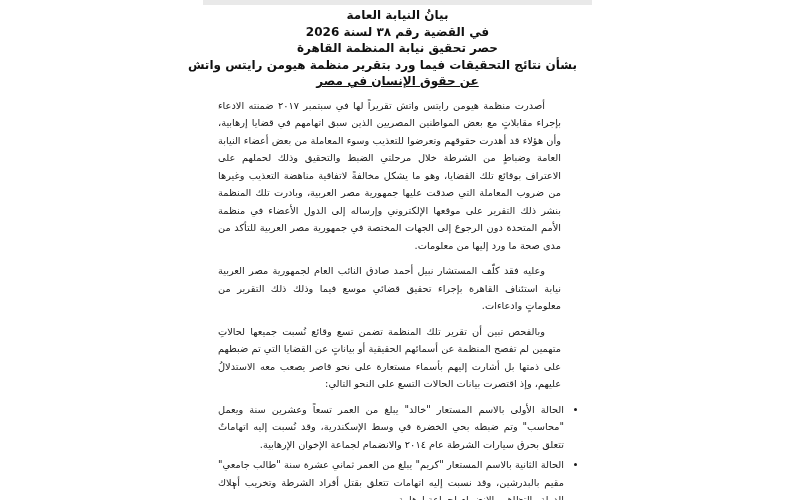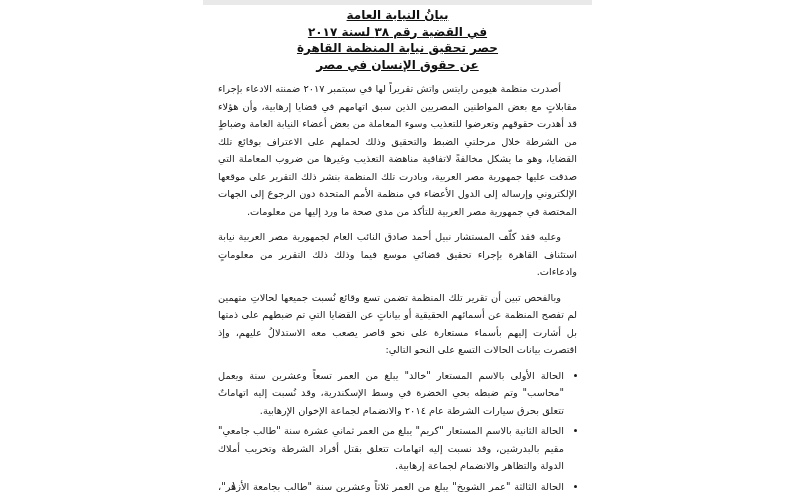--- a/index.html
+++ b/index.html
@@ -34,31 +34,31 @@
     top: 7px; right: 15px; left: 15px;
   }
   .hdr {
     text-align: center;
     font-weight: bold;
     font-size: 12px;
     line-height: 16.5px;
     color: #111111;
     white-space: nowrap;
   }
-  .hdr-line { margin: 0; text-decoration: underline; }
-  .underlined { }
+  .hdr-line { margin: 0; }
+  .underlined { text-decoration: underline; }
   .body-text {
     margin-top: 7px;
     font-size: 9.8px;
     line-height: 17.5px;
     text-align: justify;
     color: #1a1a1a;
   }
   .body-text p {
-    margin: 0 0 8px 0;
+    margin: 0 16px 8px 0;
     text-indent: 16px;
   }
   ul.cases {
     margin: 0;
     padding: 0 13px 0 0;
     list-style: disc;
   }
   ul.cases li {
     margin: 0 0 3px 0;
   }
@@ -73,22 +73,23 @@
 </head>
 <body>
 
 <div class="canvas">
   <div class="doc">
     <div class="doc-top-edge"></div>
     <div class="doc-inner">
 
       <div class="hdr">
         <div class="hdr-line">بيانُ النيابة العامة</div>
-        <div class="hdr-line">في القضية رقم ٣٨ لسنة ٢٠١٧</div>
+        <div class="hdr-line">في القضية رقم ٣٨ لسنة 2026</div>
         <div class="hdr-line">حصر تحقيق نيابة المنظمة القاهرة</div>
+        <div class="hdr-line">بشأن نتائج التحقيقات فيما ورد بتقرير منظمة هيومن رايتس واتش</div>
         <div class="hdr-line underlined">عن حقوق الإنسان في مصر</div>
       </div>
 
       <div class="body-text">
         <p>أصدرت منظمة هيومن رايتس واتش تقريراً لها في سبتمبر ٢٠١٧ ضمنته الادعاء بإجراء مقابلاتٍ مع بعض المواطنين المصريين الذين سبق اتهامهم في قضايا إرهابية، وأن هؤلاء قد أهدرت حقوقهم وتعرضوا للتعذيب وسوء المعاملة من بعض أعضاء النيابة العامة وضباطٍ من الشرطة خلال مرحلتي الضبط والتحقيق وذلك لحملهم على الاعتراف بوقائع تلك القضايا، وهو ما يشكل مخالفةً لاتفاقية مناهضة التعذيب وغيرها من ضروب المعاملة التي صدقت عليها جمهورية مصر العربية، وبادرت تلك المنظمة بنشر ذلك التقرير على موقعها الإلكتروني وإرساله إلى الدول الأعضاء في منظمة الأمم المتحدة دون الرجوع إلى الجهات المختصة في جمهورية مصر العربية للتأكد من مدى صحة ما ورد إليها من معلومات.</p>
         <p>وعليه فقد كلّف المستشار نبيل أحمد صادق النائب العام لجمهورية مصر العربية نيابة استئناف القاهرة بإجراء تحقيق قضائي موسع فيما وذلك ذلك التقرير من معلوماتٍ وادعاءات.</p>
         <p>وبالفحص تبين أن تقرير تلك المنظمة تضمن تسع وقائع نُسبت جميعها لحالاتِ متهمين لم تفصح المنظمة عن أسمائهم الحقيقية أو بياناتٍ عن القضايا التي تم ضبطهم على ذمتها بل أشارت إليهم بأسماء مستعارة على نحو قاصر يصعب معه الاستدلالُ عليهم، وإذ اقتصرت بيانات الحالات التسع على النحو التالي:</p>
 
         <ul class="cases">
           <li>الحالة الأولى بالاسم المستعار "خالد" يبلغ من العمر تسعاً وعشرين سنة ويعمل "محاسب" وتم ضبطه بحي الخضرة في وسط الإسكندرية، وقد نُسبت إليه اتهاماتٌ تتعلق بحرق سيارات الشرطة عام ٢٠١٤ والانضمام لجماعة الإخوان الإرهابية.</li>

